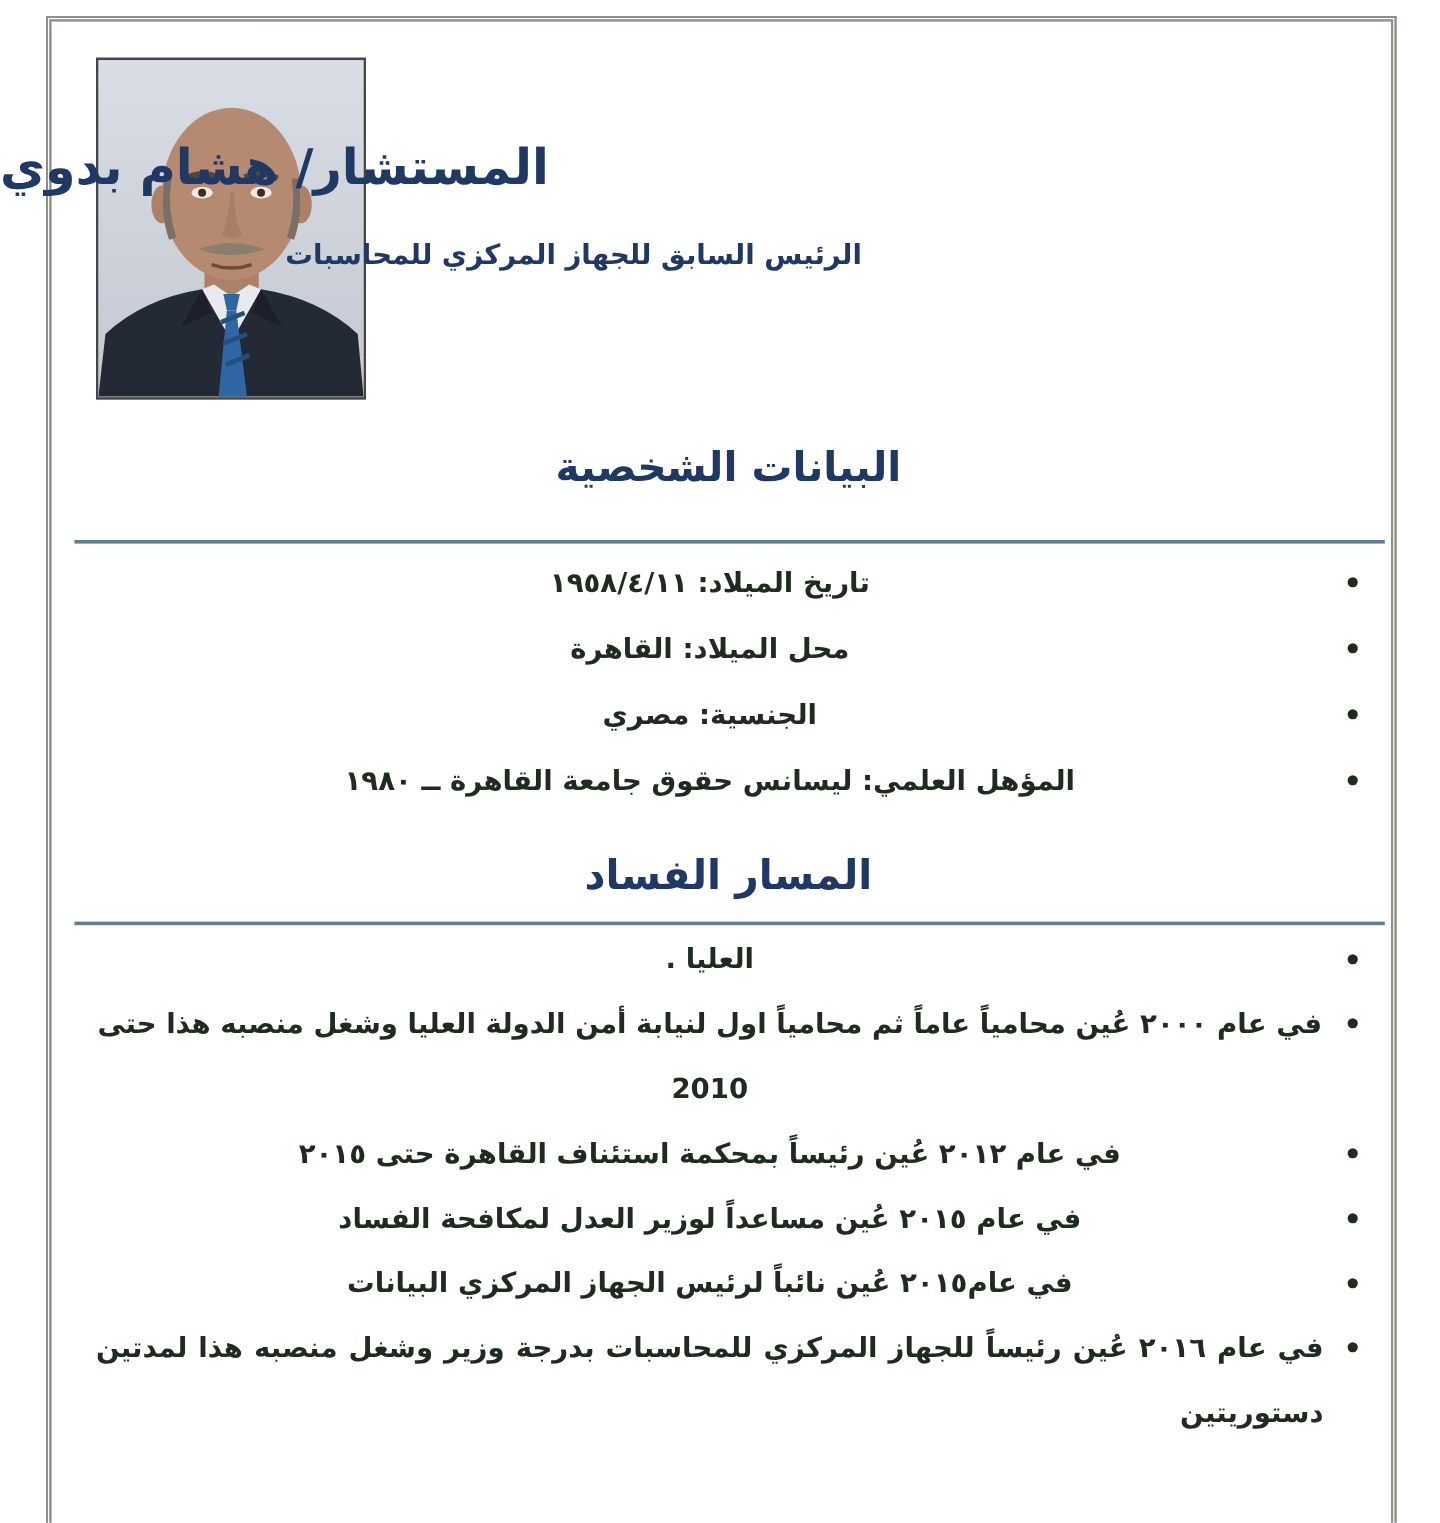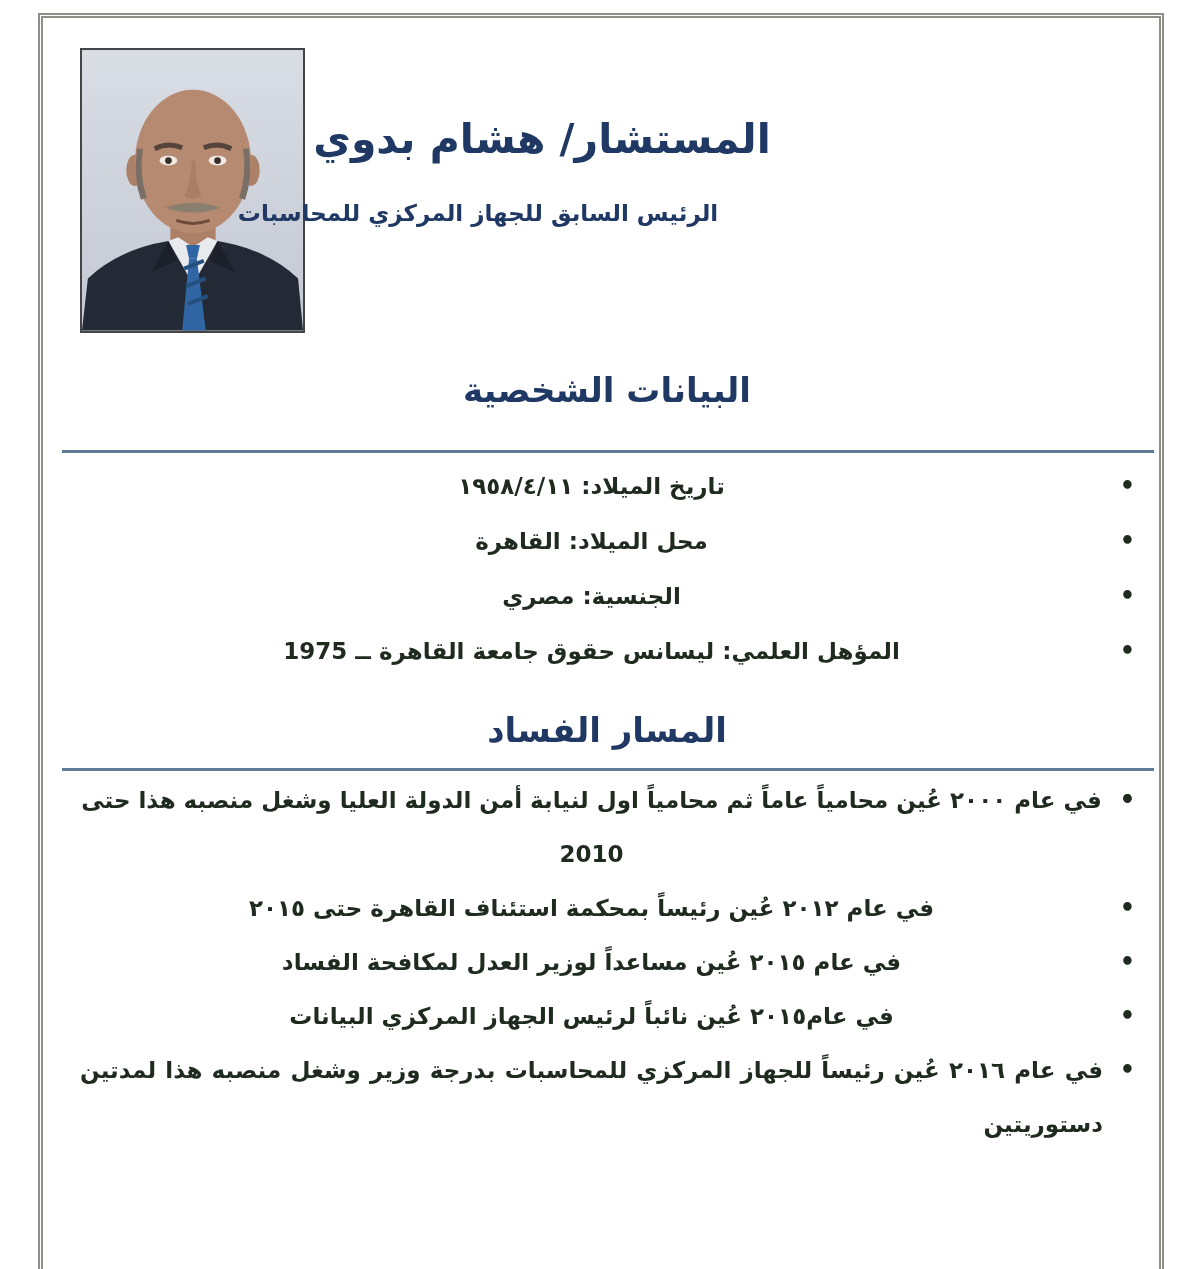--- a/index.html
+++ b/index.html
@@ -28,21 +28,21 @@
     position:absolute;
     left:80px;top:48px;
     width:225px;height:285px;
     border:2px solid #454545;
     background:#ced3dc;
   }
   .photo svg{display:block;width:100%;height:100%;}
   .name-title{
     position:absolute;
     top:104px;left:0;width:1084px;
-    text-align:center;
+    text-align:left;
     font-size:41px;font-weight:700;
     color:var(--heading-navy);
     line-height:70px;
   }
   .subtitle{
     position:absolute;
     top:190px;left:0;width:956px;
     text-align:center;
     font-size:23px;font-weight:700;
     color:var(--heading-navy);
@@ -160,30 +160,31 @@
   <li>
     <span class="marker">•</span>
     <span class="line">محل الميلاد: القاهرة</span>
   </li>
   <li>
     <span class="marker">•</span>
     <span class="line">الجنسية: مصري</span>
   </li>
   <li>
     <span class="marker">•</span>
-    <span class="line">المؤهل العلمي: ليسانس حقوق جامعة القاهرة ــ 1975</span>
+    <span class="line">المؤهل العلمي: ليسانس حقوق جامعة القاهرة ــ ١٩٨٠</span>
   </li>
 </ul>
 
 <div class="section-heading heading-career">المسار الفساد</div>
 <div class="rule rule-career"></div>
 
 <ul class="doc-list list-career">
   <li>
     <span class="marker">•</span>
+    <span class="line">العليا .</span>
   </li>
   <li>
     <span class="marker">•</span>
     <span class="line">في عام ٢٠٠٠ عُين محامياً عاماً ثم محامياً اول لنيابة أمن الدولة العليا وشغل منصبه هذا حتى 2010</span>
   </li>
   <li>
     <span class="marker">•</span>
     <span class="line">في عام ٢٠١٢ عُين رئيساً بمحكمة استئناف القاهرة حتى ٢٠١٥</span>
   </li>
   <li>

